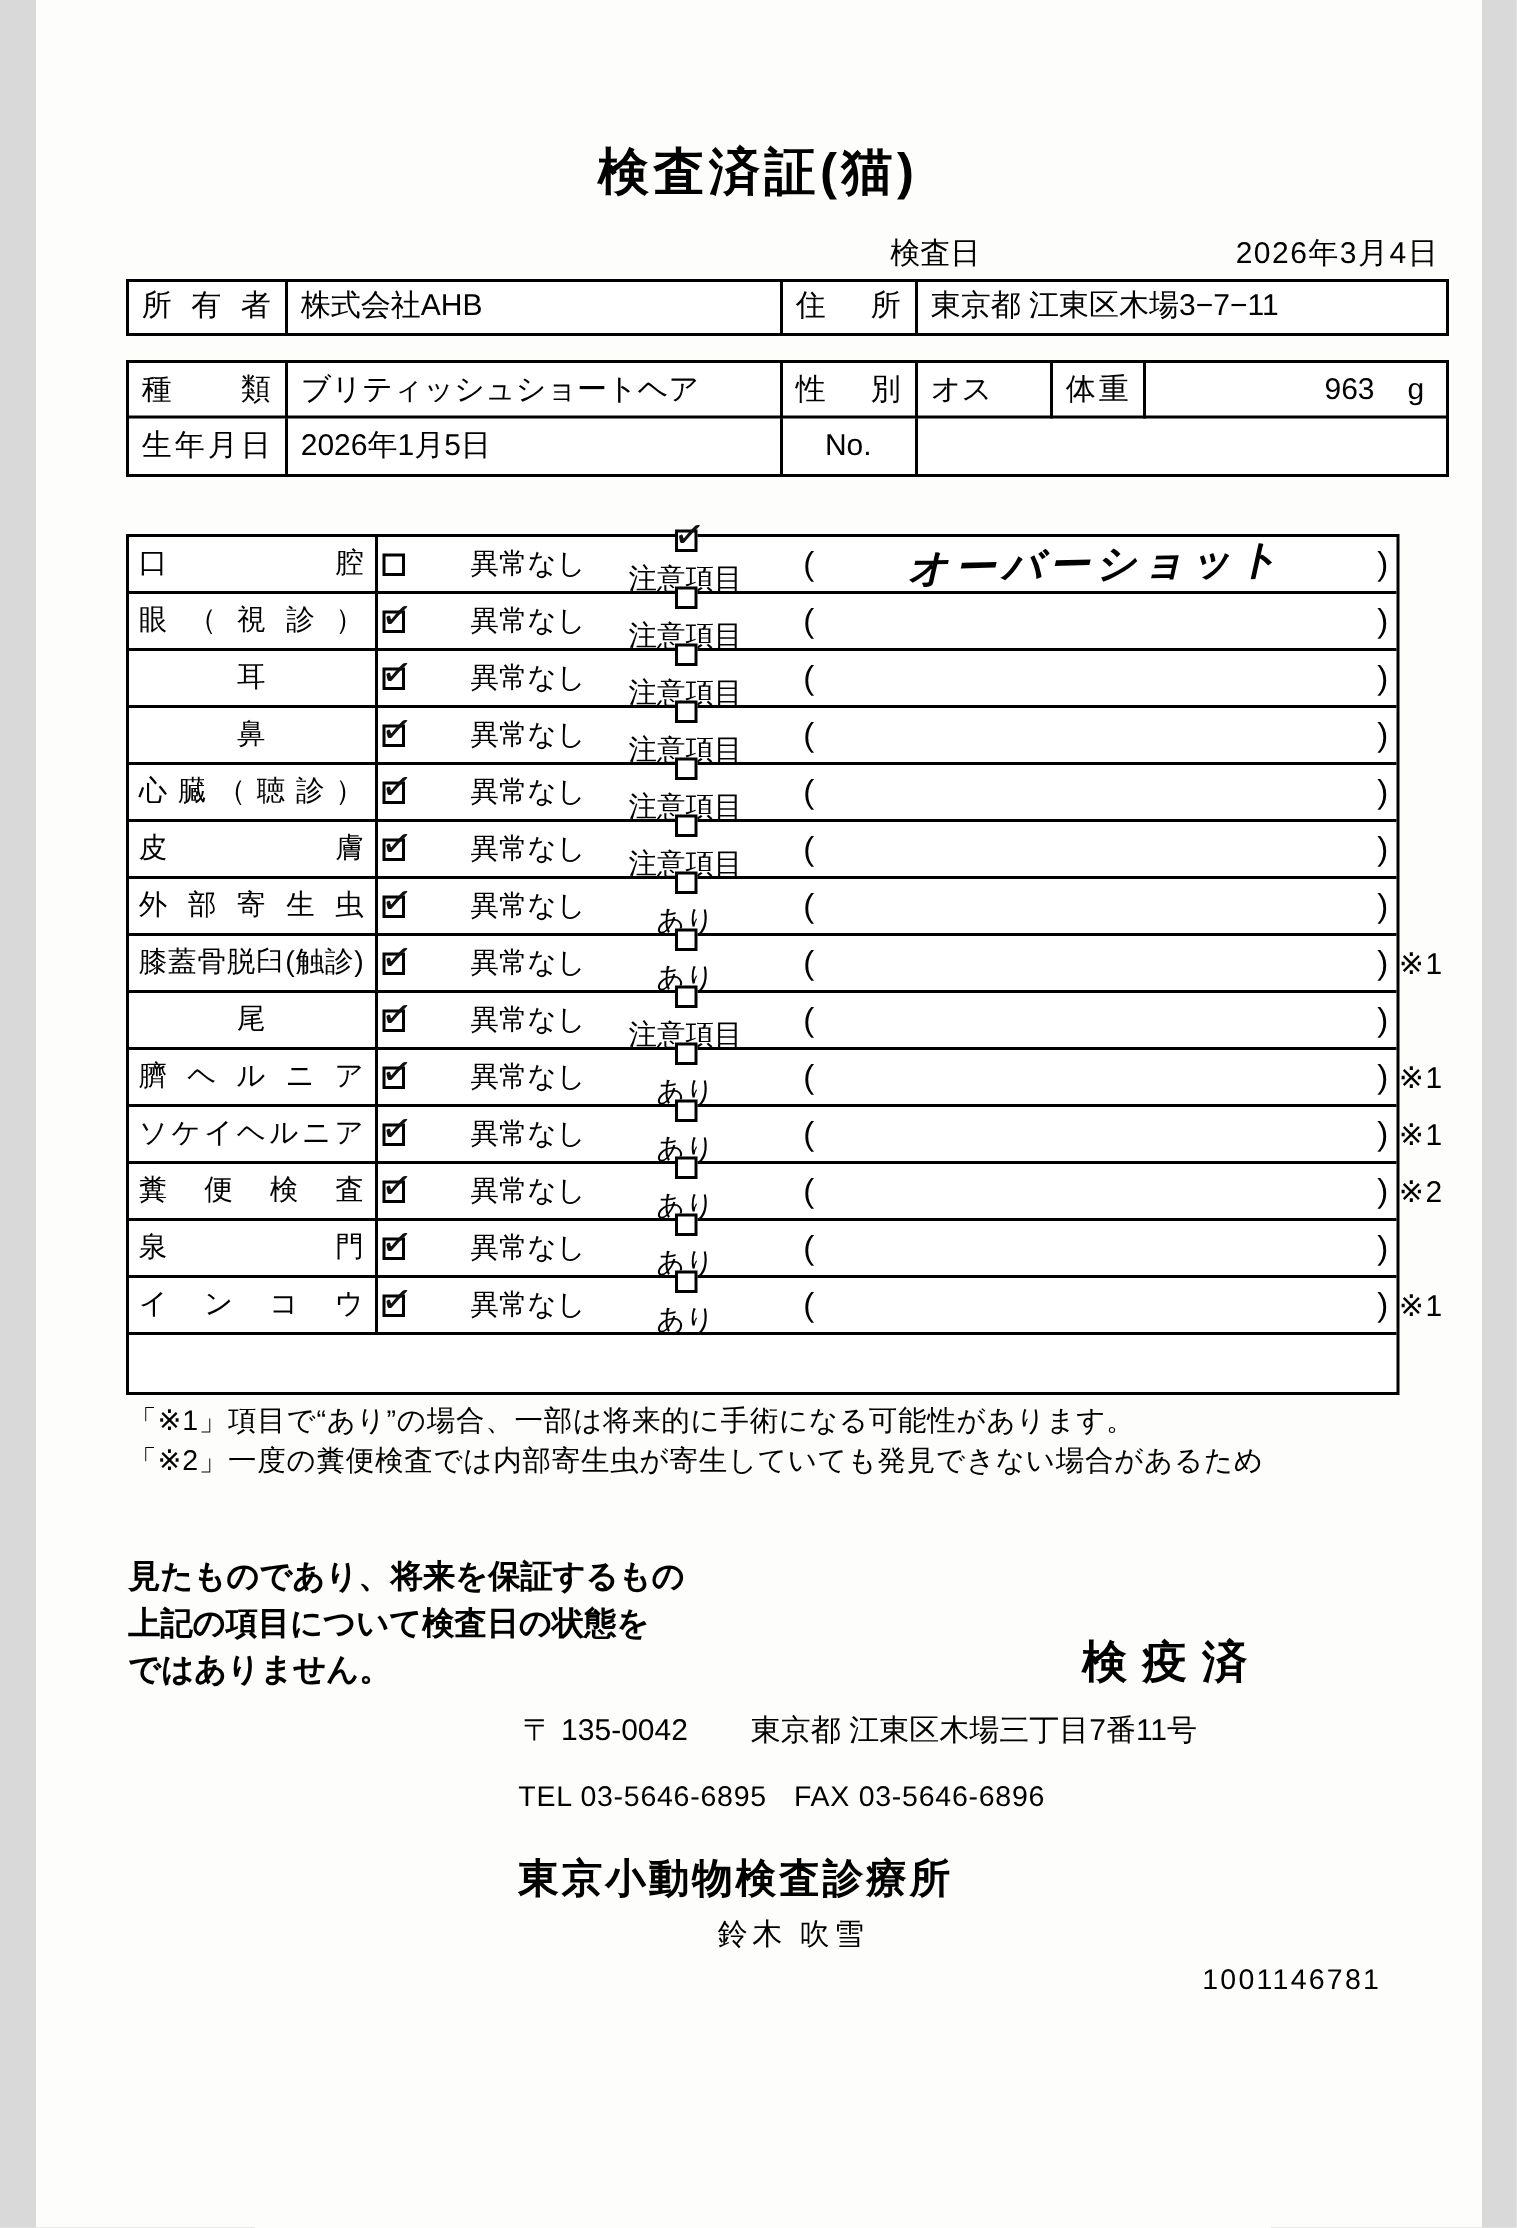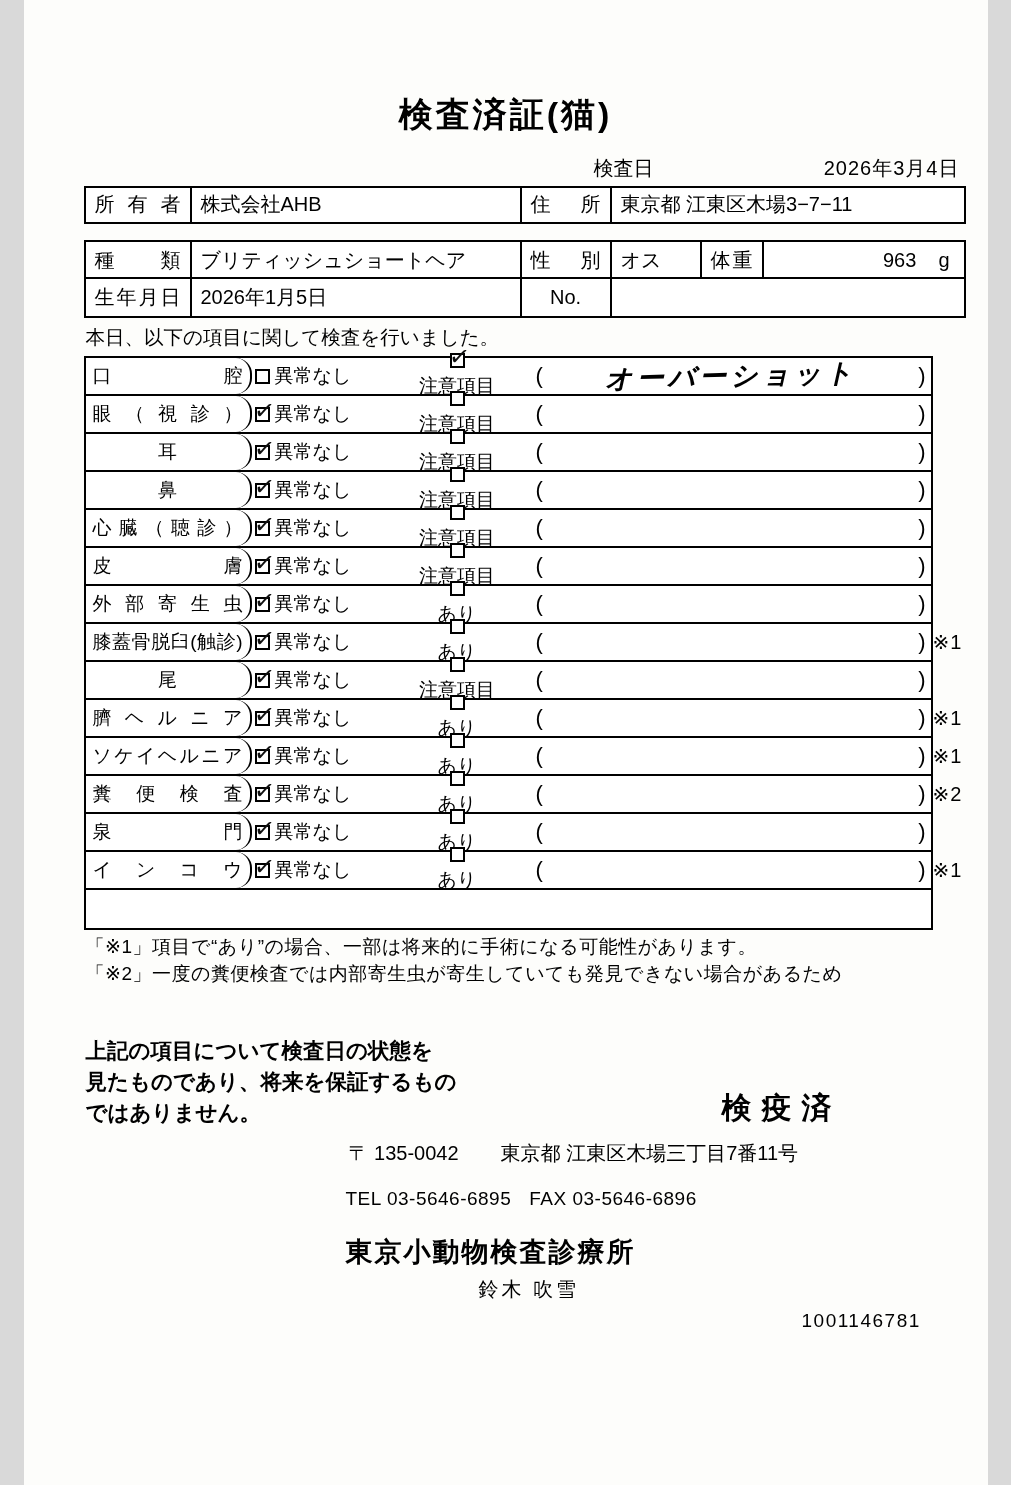--- a/index.html
+++ b/index.html
@@ -31,25 +31,25 @@
   .weight-cell { display:flex; align-items:center; justify-content:flex-end; gap:22px; padding-right:14px; }
 
   .intro { position:absolute; top:324px; left:62px; font-size:19.5px; }
 
   .exam-table { position:absolute; top:356px; left:60px; width:849px; border:2px solid #000; background:#fff; }
   .exam-row { position:relative; display:flex; height:38px; border-bottom:2px solid #000; }
   .exam-row:last-child { border-bottom:none; }
   .exam-item {
     width:166px; border-right:2px solid #000; font-size:19px; line-height:35px;
     padding:0 7px; white-space:nowrap; overflow:hidden;
-    text-align:justify; text-align-last:justify;border-radius:16px;
+    text-align:justify; text-align-last:justify;
   }
   .exam-item.single { text-align:center; text-align-last:center; }
   .exam-content { flex:1; display:flex; align-items:center; font-size:19px; }
-  .grp { display:flex; align-items:center; gap:5px; flex:none; }
+  .grp { display:flex; align-items:center; gap:5px; flex:none;justify-content:space-between; }
   .grp1 { width:139px; padding-left:3px; }
   .grp2 { width:133px;flex-direction:column; }
   .cb { width:15px; height:15px; border:2px solid #000; position:relative; flex:none; background:#fff; }
   .cb.checked::after {
     content:"✓"; position:absolute; left:-3px; top:-13px;
     font-size:25px; font-weight:700; color:#101010; transform:rotate(7deg);
   }
   .paren-area { flex:1; display:flex; align-items:center; }
   .paren { font-size:22px; }
   .open-p { margin-left:12px; }
@@ -98,21 +98,20 @@
     <div class="tbl-cell tbl-label br bb">体重</div>
     <div class="tbl-cell bb weight-cell">
       <span>963</span>
       <span>g</span>
     </div>
     <div class="tbl-cell tbl-label br">生年月日</div>
     <div class="tbl-cell br">2026年1月5日</div>
     <div class="tbl-cell tbl-center br">No.</div>
   </div>
 
-  <div class="intro">本日、以下の項目に関して検査を行いました。</div>
 
   <div class="exam-table">
       <div class="exam-row">
       <div class="exam-item">口腔</div>
       <div class="exam-content">
         <span class="grp grp1">
           <span class="cb"></span>
           <span class="cb-label">異常なし</span>
         </span>
         <span class="grp grp2">
@@ -391,22 +390,22 @@
         </span>
       </div>
       <div class="mark"></div>
     </div>
     </div>
 
   <div class="footnote fn1">「※1」項目で“あり”の場合、一部は将来的に手術になる可能性があります。</div>
   <div class="footnote fn2">「※2」一度の糞便検査では内部寄生虫が寄生していても発見できない場合があるため</div>
 
   <div class="disclaimer">
+    <div>見たものであり、将来を保証するもの</div>
     <div>上記の項目について検査日の状態を</div>
-    <div>見たものであり、将来を保証するもの</div>
     <div>ではありません。</div>
   </div>
 
   <div class="stamp">検疫済</div>
 
   <div class="postal-row">
     <span>〒 135-0042</span>
     <span>東京都 江東区木場三丁目7番11号</span>
   </div>
 

